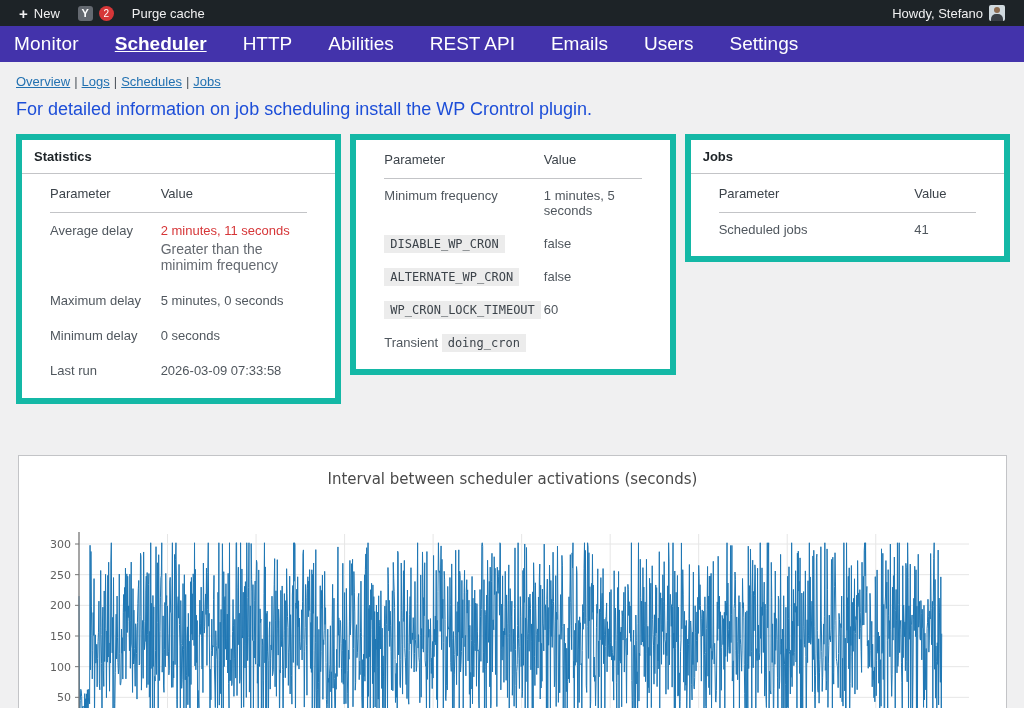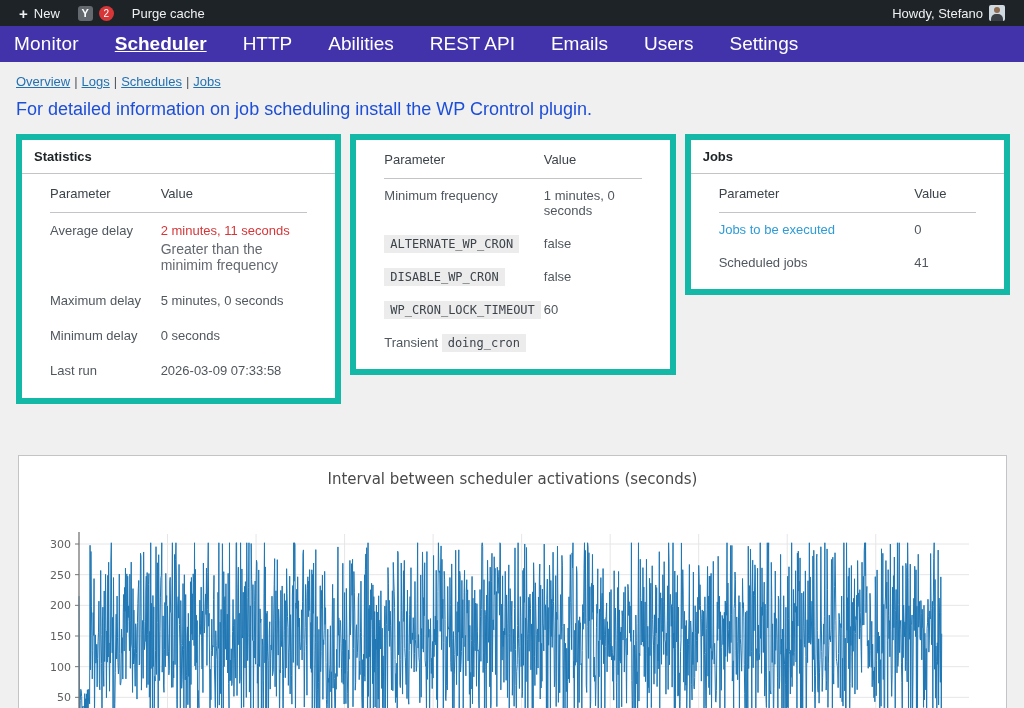--- a/index.html
+++ b/index.html
@@ -151,31 +151,31 @@
               <thead>
                 <tr>
                   <th class="col-param">Parameter</th>
                   <th class="col-value">Value</th>
                 </tr>
               </thead>
               <tbody>
                 <tr>
                   <td>Minimum frequency</td>
                   <td>
-                    <div>1 minutes, 0 seconds</div>
+                    <div>1 minutes, 5 seconds</div>
+                  </td>
+                </tr>
+                <tr>
+                  <td><code class="const">DISABLE_WP_CRON</code></td>
+                  <td>
+                    <div>false</div>
                   </td>
                 </tr>
                 <tr>
                   <td><code class="const">ALTERNATE_WP_CRON</code></td>
-                  <td>
-                    <div>false</div>
-                  </td>
-                </tr>
-                <tr>
-                  <td><code class="const">DISABLE_WP_CRON</code></td>
                   <td>
                     <div>false</div>
                   </td>
                 </tr>
                 <tr>
                   <td><code class="const">WP_CRON_LOCK_TIMEOUT</code></td>
                   <td>
                     <div>60</div>
                   </td>
                 </tr>
@@ -193,26 +193,20 @@
         <h2 class="card-title">Jobs</h2>
         <div class="card-body">
           <table>
               <thead>
                 <tr>
                   <th class="col-param">Parameter</th>
                   <th class="col-value">Value</th>
                 </tr>
               </thead>
               <tbody>
-                <tr>
-                  <td><a class="row-link">Jobs to be executed</a></td>
-                  <td>
-                    <div>0</div>
-                  </td>
-                </tr>
                 <tr>
                   <td>Scheduled jobs</td>
                   <td>
                     <div>41</div>
                   </td>
                 </tr>
               </tbody>
             </table>
         </div>
       </section>

